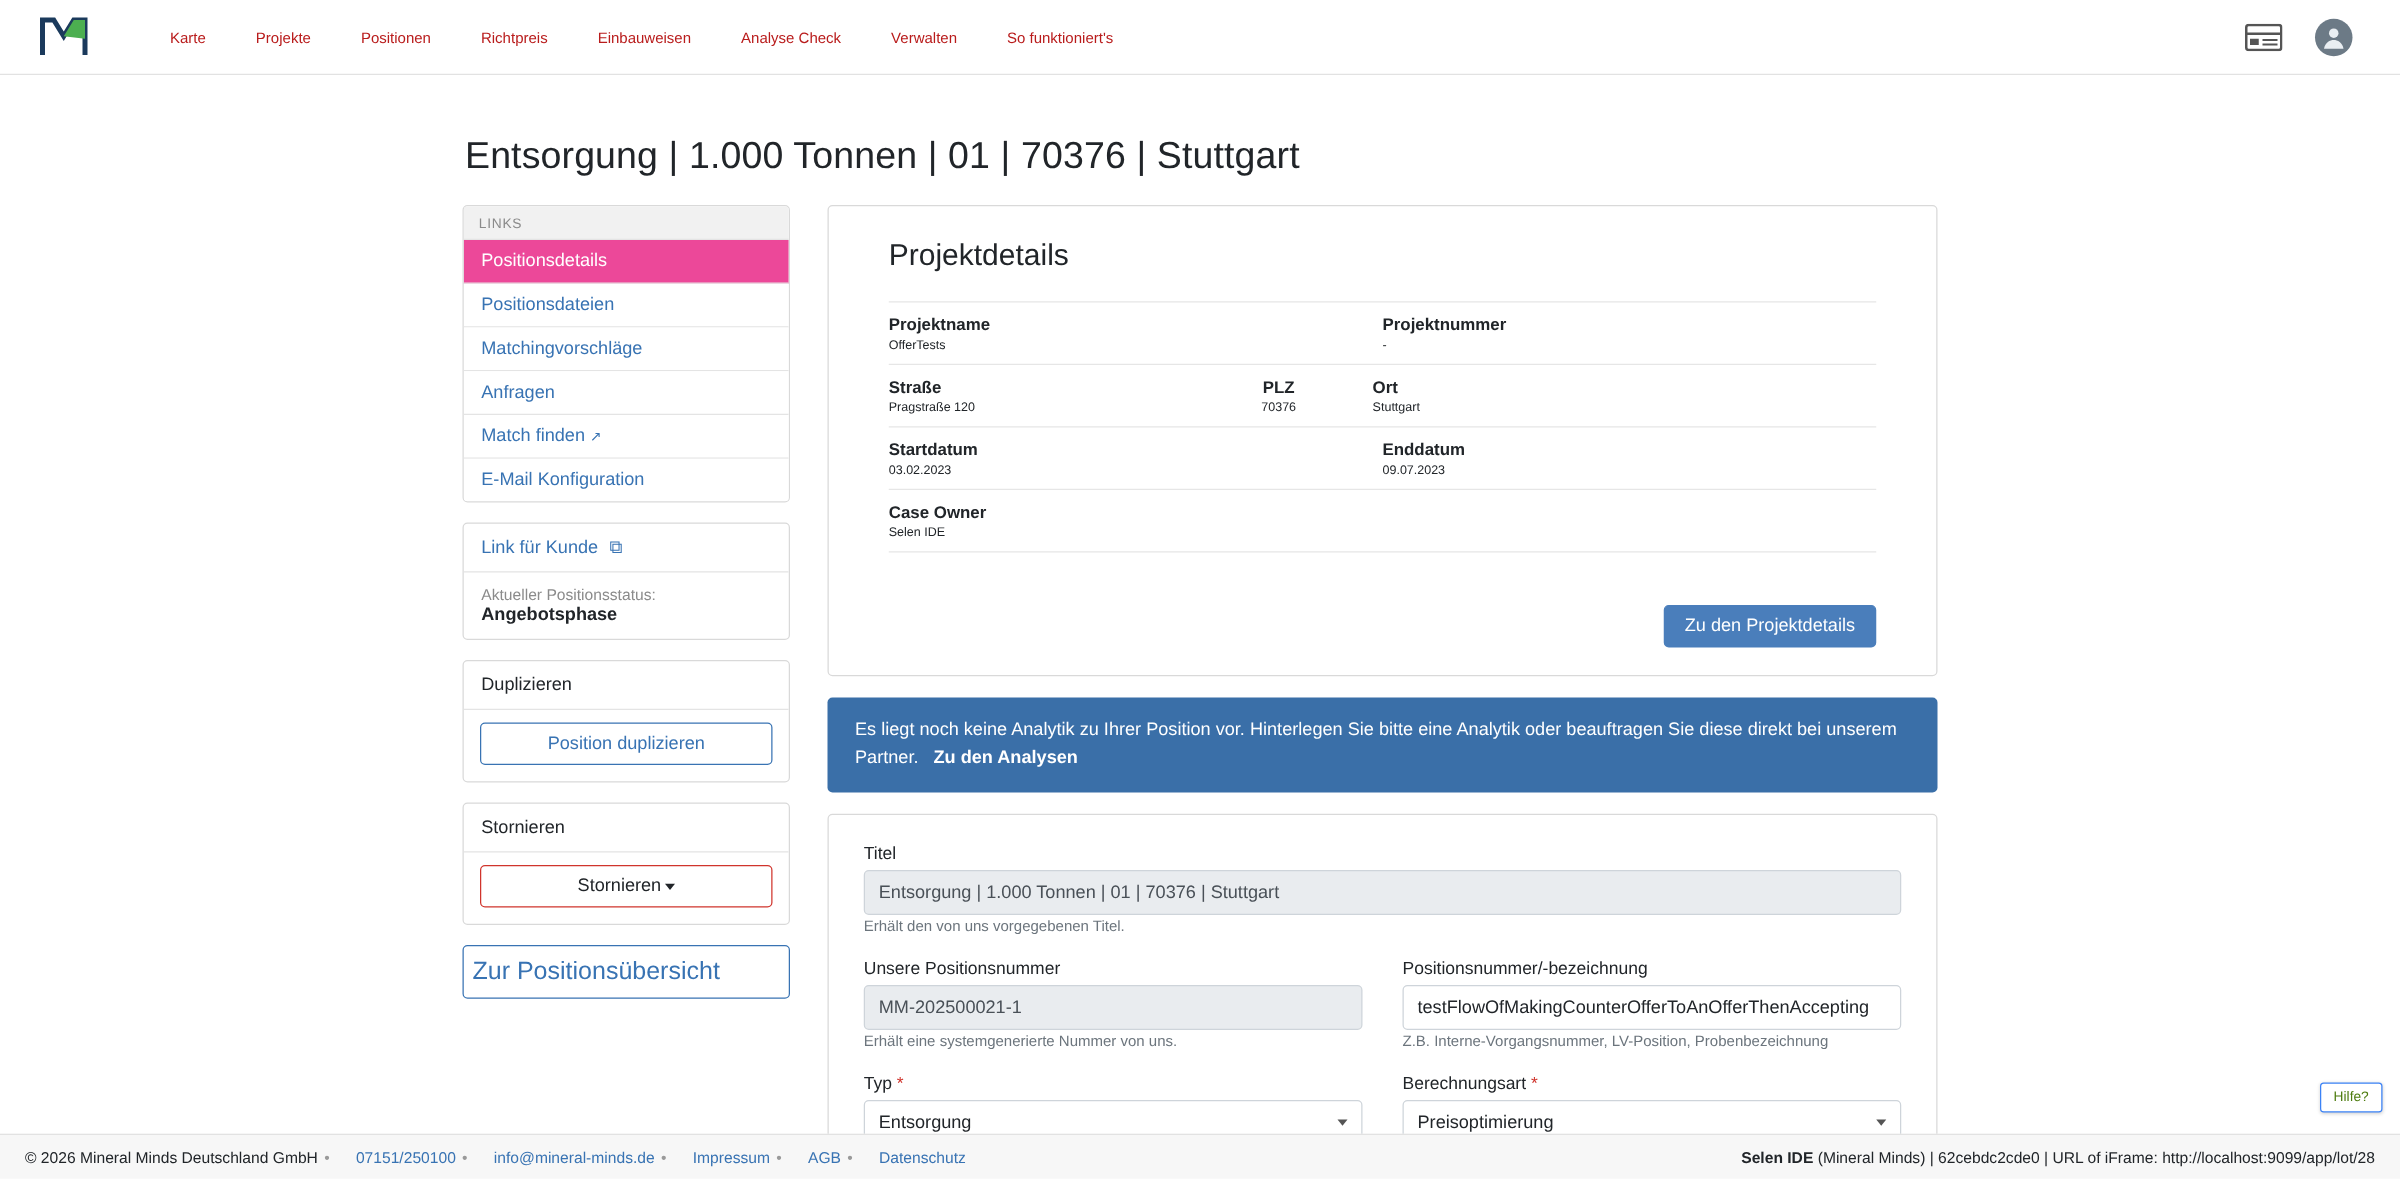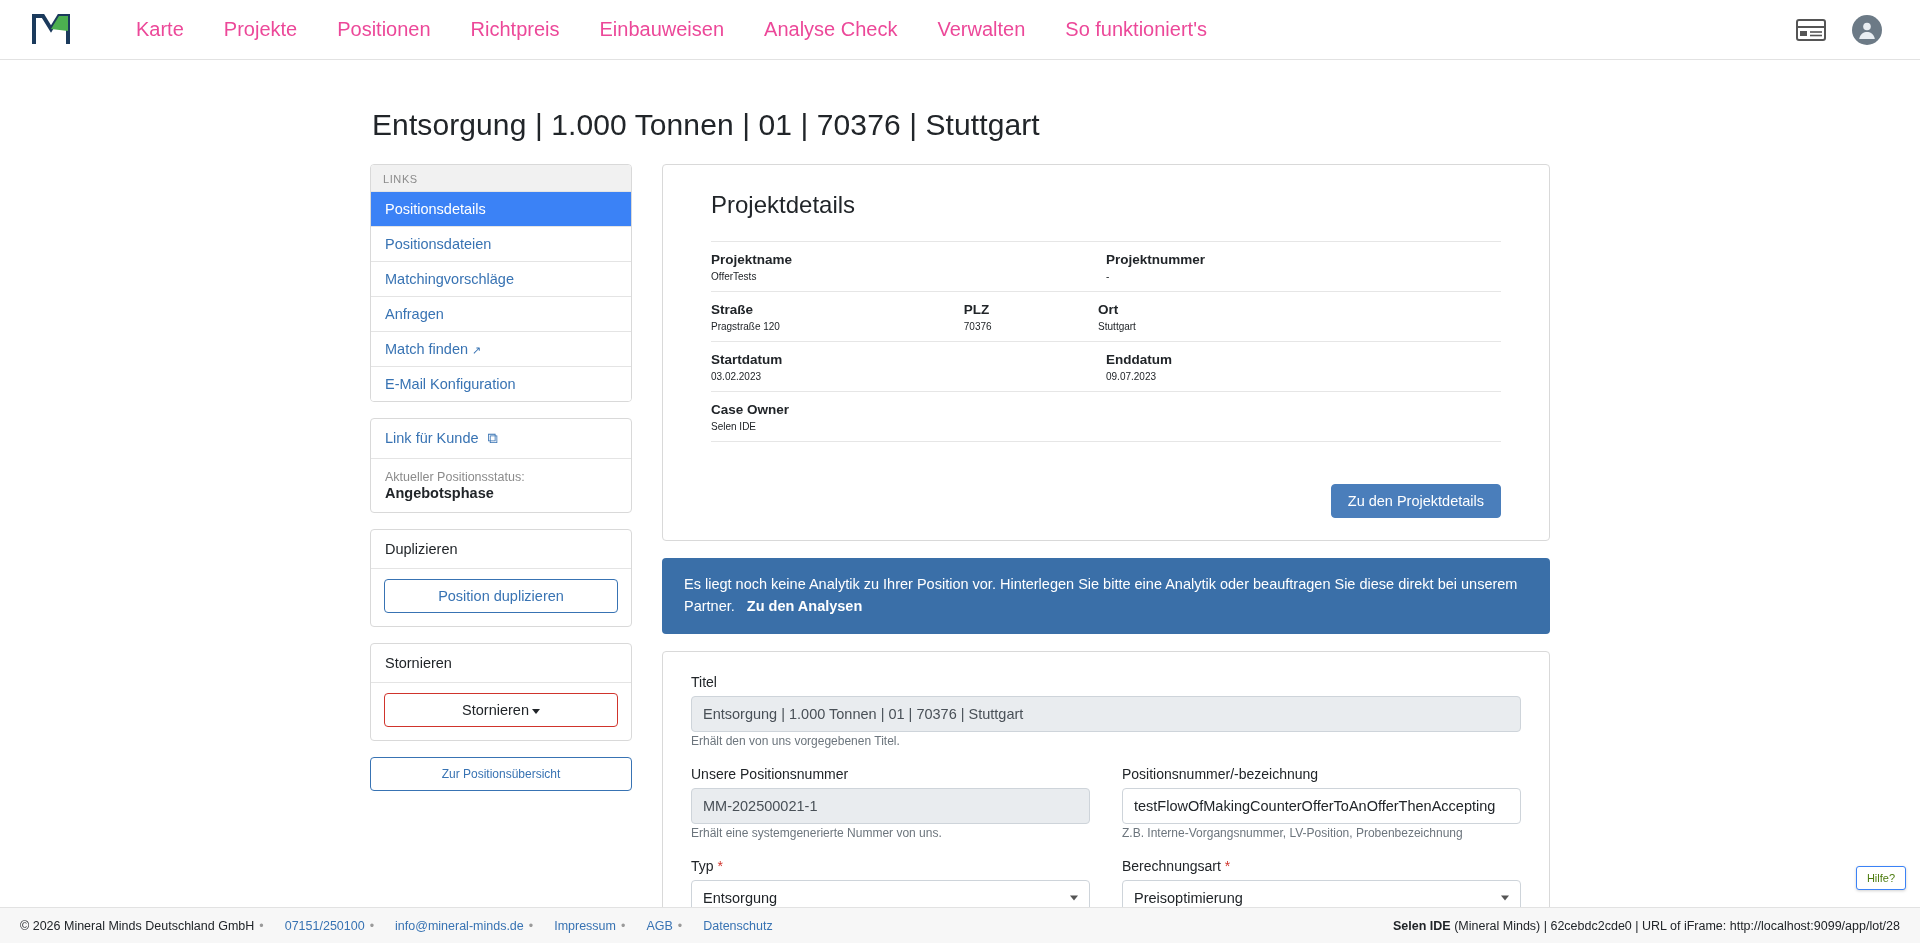--- a/index.html
+++ b/index.html
@@ -21,22 +21,22 @@
     padding: 0 28px;
     position: relative;
   }
   .brand {
     width: 46px; height: 38px;
     margin-right: 42px;
     display: flex; align-items: center; justify-content: center;
   }
   .nav-links { display: flex; align-items: center; gap: 0; }
   .nav-link {
-    font-size: 20px;
-    color: #ec4899;
+    font-size: 12px;
+    color: #b91c1c;
     padding: 10px 20px;
     text-decoration: none;
     white-space: nowrap;
     cursor: pointer;
   }
   .nav-right {
     margin-left: auto;
     display: flex; align-items: center; gap: 26px;
     padding-right: 10px;
   }
@@ -90,21 +90,21 @@
     padding: 9px 14px;
     font-size: 14.5px;
     color: #3873b3;
     border-bottom: 1px solid #e4e4e4;
     text-decoration: none;
     cursor: pointer;
     background: #fff;
   }
   .list-item:last-child { border-bottom: none; }
   .list-item.active {
-    background: #3b82f6;
+    background: #ec4899;
     color: #fff;
   }
   .list-item .ext { font-size: 11px; margin-left: 4px; }
   .panel-section {
     padding: 11px 14px;
     border-bottom: 1px solid #e4e4e4;
     font-size: 14.5px;
   }
   .panel-section:last-child { border-bottom: none; }
   .link-blue { color: #3873b3; text-decoration: none; cursor: pointer; }
@@ -131,23 +131,23 @@
     border-right: 4px solid transparent;
     border-top: 5px solid currentColor;
     margin-left: 3px;
     vertical-align: middle;
   }
   .standalone-btn {
     border: 1px solid #3873b3;
     border-radius: 4px;
     color: #3873b3;
     background: #fff;
-    text-align: center;
-    padding: 9px 28px;
-    font-size: 12px;
+    text-align: left;
+    padding: 9px 7px;
+    font-size: 20px;
     cursor: pointer;
   }
 
   
   .main { flex: 1 1 auto; min-width: 0; }
   .card {
     border: 1px solid #d9d9d9;
     border-radius: 4px;
     background: #fff;
     margin-bottom: 17px;
@@ -169,21 +169,21 @@
   .detail-row {
     display: flex;
     border-top: 1px solid #e6e6e6;
     padding: 10px 0 9px;
   }
   .detail-row.first { border-top: 1px solid #e6e6e6; }
   .dcol { padding-right: 16px; }
   .dcol.w1 { width: 50%; }
   .dcol.w2 { width: 50%; }
   .dcol.s1 { width: 32%; }
-  .dcol.s2 { width: 17%; }
+  .dcol.s2 { width: 17%; text-align: center; }
   .dcol.s3 { width: 51%; }
   .dlabel { font-size: 13.5px; font-weight: 700; color: #212529; }
   .dvalue { font-size: 10px; color: #212529; margin-top: 4px; }
   .card-actions { display: flex; justify-content: flex-end; padding-top: 14px; }
   .btn-primary {
     background: #4a7ebb;
     border: 1px solid #4a7ebb;
     color: #fff;
     border-radius: 4px;
     padding: 8px 16px;

